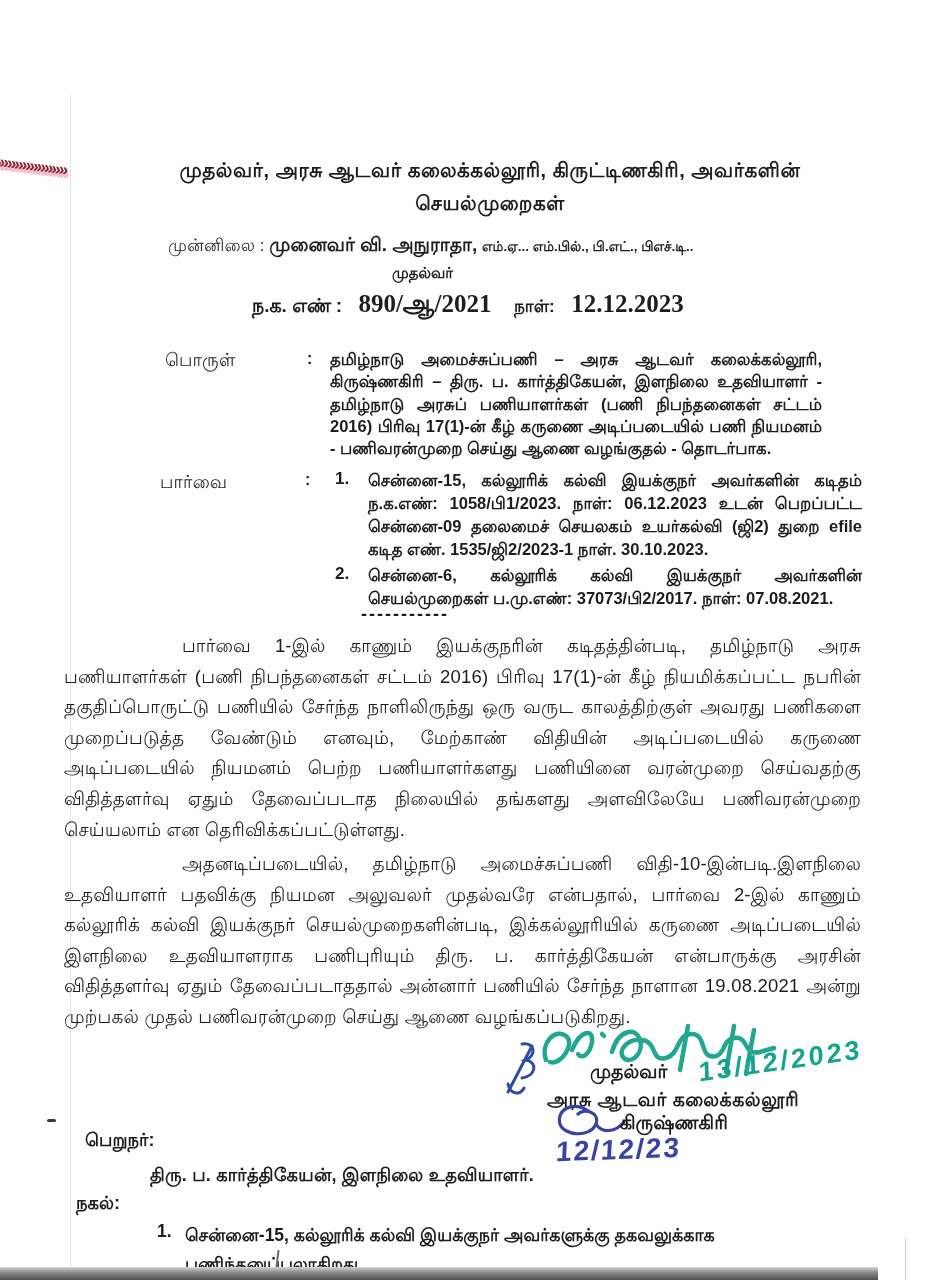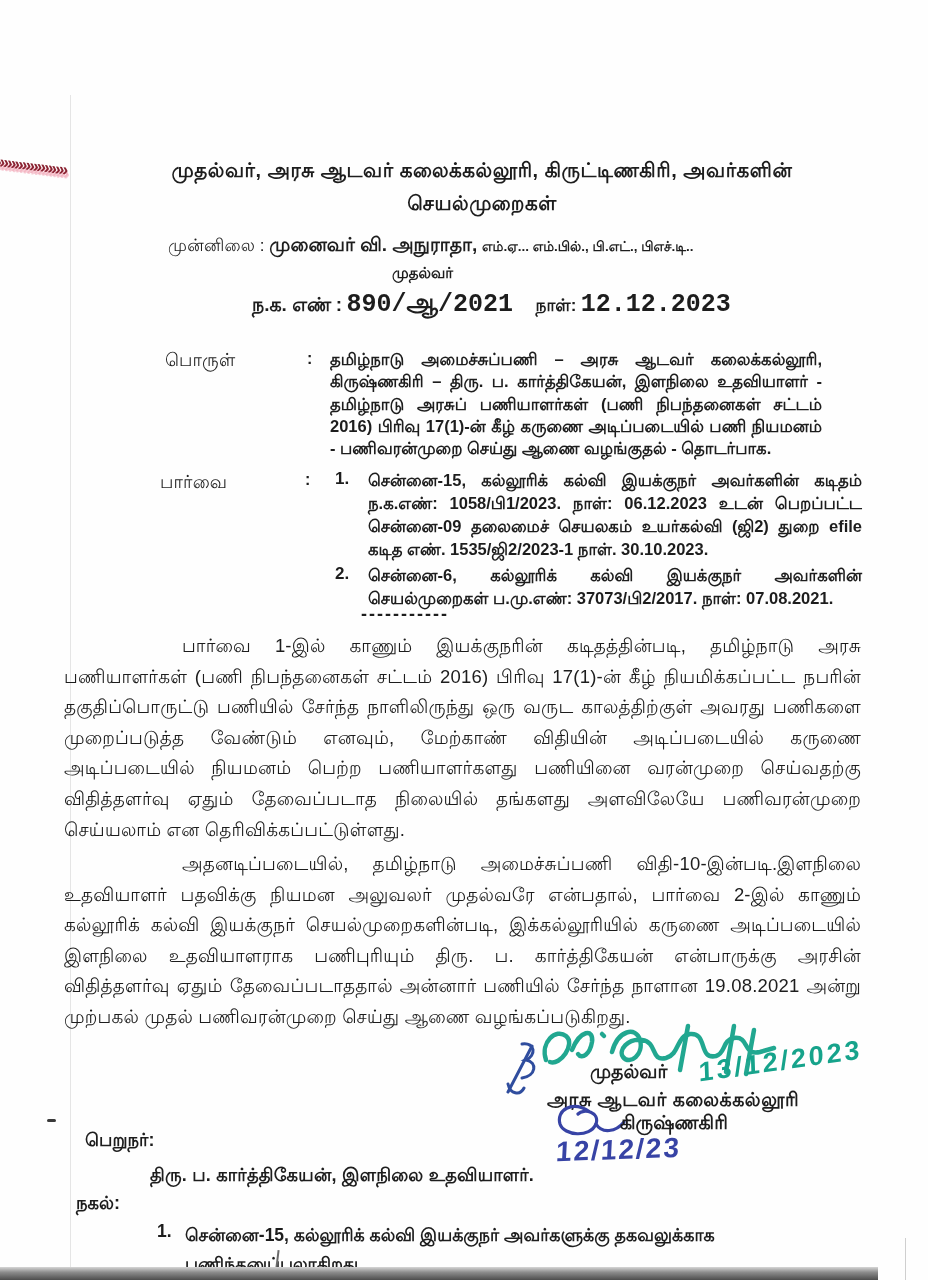--- a/index.html
+++ b/index.html
@@ -25,31 +25,31 @@
 
   .stamp {
     left: -8px; top: 156px;
     font-size: 17px; font-weight: bold; letter-spacing: -2px;
     color: #8a2332;
     text-shadow: 1px 3px 0 #f3b6c3, 2px 4px 0 #f7cdd6;
     transform: rotate(7deg);
   }
 
   
-  .title { left: 112px; top: 154px; width: 740px; text-align: center;
+  .title { left: 120px; top: 154px; width: 740px; text-align: center;
            font-weight: bold; font-size: 20px; line-height: 33px; letter-spacing: .5px; }
   .presence { left: 168px; top: 234px; width: 700px; font-size: 17px; white-space: nowrap; }
   .presence .lbl { font-weight: normal; letter-spacing: .3px; }
   .presence .name { font-weight: bold; font-size: 19px; }
   .presence .quals { font-weight: bold; font-size: 13.5px; }
   .presence-desig { left: 392px; top: 264px; font-weight: bold; font-size: 15px; }
 
   .refline { left: 252px; top: 290px; white-space: nowrap; }
   .refline .lbl { font-weight: bold; font-size: 19px; }
-  .refline .num { font-family: Liberation Mono, monospace; font-weight: bold; font-size: 25px; }
+  .refline .num { font-family: Liberation Serif, serif; font-weight: bold; font-size: 25px; margin-left: 12px; }
   .refline .dlbl { font-weight: bold; font-size: 17px; margin-left: 18px; }
 
   
   .row-label { font-weight: normal; font-size: 18px; letter-spacing: .3px; }
   .subject-label { left: 165px; top: 350px; }
   .subject-colon { left: 307px; top: 350px; font-weight: bold; }
   .subject-text  { left: 330px; top: 348px; width: 492px;
                    font-size: 16.5px; line-height: 22.3px; font-weight: bold;
                    text-align: justify; }
   .reference-label { left: 160px; top: 472px; text-align: right; }

